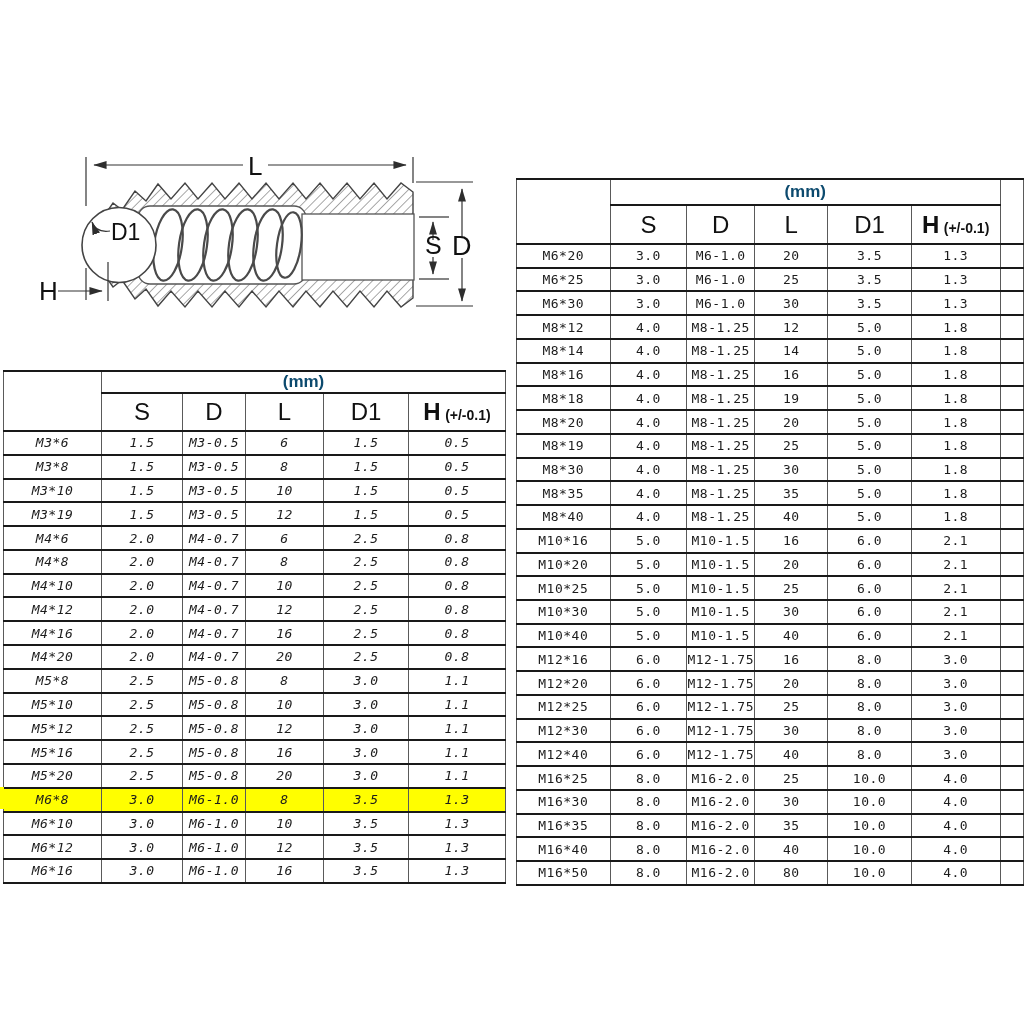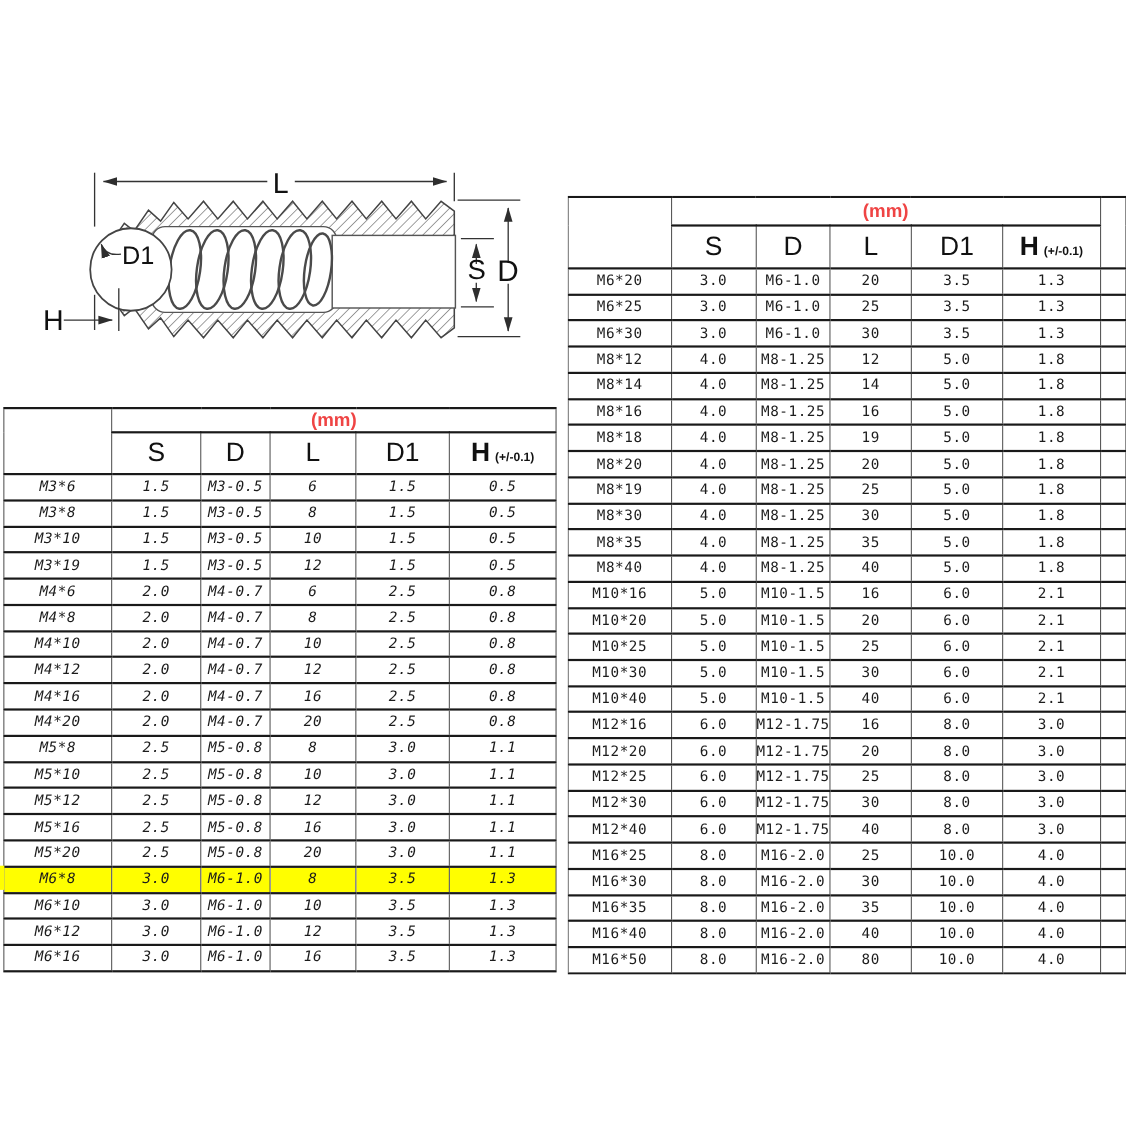--- a/index.html
+++ b/index.html
@@ -8,24 +8,24 @@
   .diagram-wrap{position:absolute;left:0;top:140px;width:490px;height:180px;}
   .tbl-left{position:absolute;left:3px;top:370px;}
   .tbl-right-wrap{position:absolute;left:516px;top:178px;width:508px;overflow:hidden;}
   table.spec-table{border-collapse:collapse;table-layout:fixed;background:#fff;}
   .spec-table th,.spec-table td{
     border-left:1px solid #5a5a5a;border-right:1px solid #5a5a5a;
     border-top:2px solid #191919;border-bottom:2px solid #191919;
     text-align:center;vertical-align:middle;padding:0;overflow:hidden;white-space:nowrap;}
   .spec-table td{font-family:"DejaVu Sans Mono",monospace;font-size:13px;
     letter-spacing:0.5px;color:#1c1c1c;}
-  .mm-cell{font-size:17px;font-weight:600;color:#ef4444;}
+  .mm-cell{font-size:17px;font-weight:600;color:#0c4a6e;}
   .col-cell{font-size:24px;font-weight:400;color:#111;}
   .h-main{font-size:24px;color:#111;}
-  .h-tol{font-size:11px;color:#111;margin-top:11px;}
+  .h-tol{font-size:14px;color:#111;margin-top:11px;}
   .tbl-left tr.hdr1{height:22px;} .tbl-left tr.hdr2{height:38px;}
   .tbl-left tbody tr{height:23.79px;font-style:italic;}
   .tbl-right tr.hdr1{height:26px;} .tbl-right tr.hdr2{height:39px;}
   .tbl-right tbody tr{height:23.74px;}
   tr.hl td{background:var(--hl,#ffff00);}
   .hl-bleed{position:absolute;left:0;top:787px;width:4px;height:22px;background:var(--hl,#ffff00);}
   svg text{font-family:"Liberation Sans",sans-serif;fill:#111;}
 </style>
 </head>
 <body>

